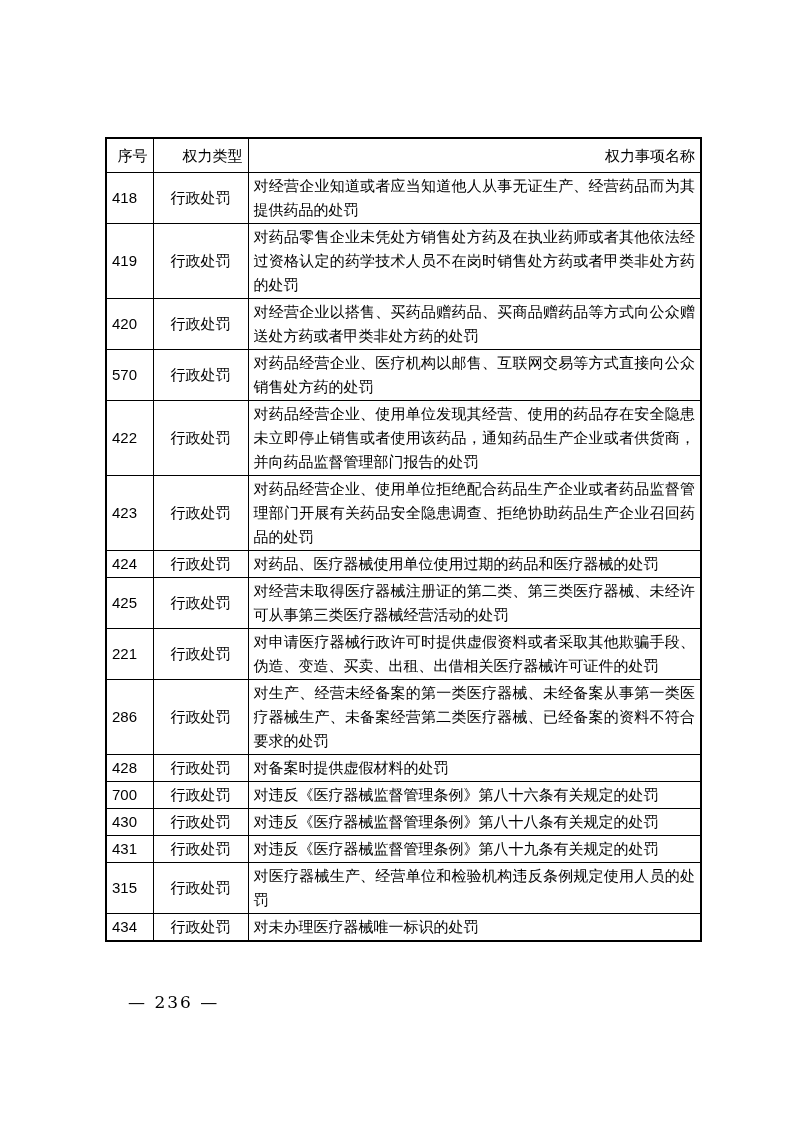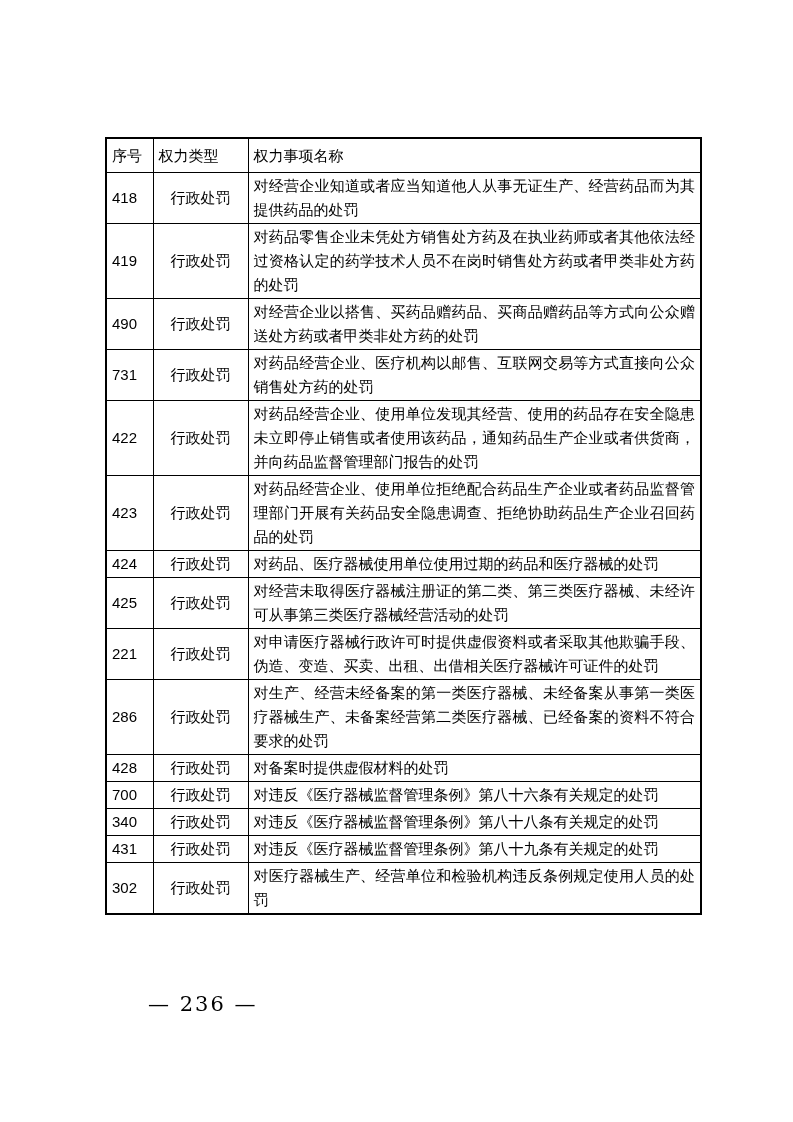--- a/index.html
+++ b/index.html
@@ -40,43 +40,42 @@
     font-weight: normal;
   }
   table.power-table {
     border: 2px solid #000000;
   }
   col.c-id   { width: 47px; }
   col.c-type { width: 95px; }
   col.c-name { width: 453px; }
   thead th {
     height: 31px;
-    text-align: left;
+    text-align: right;
   }
   td.col-id {
     text-align: left;
     font-family: Liberation Sans, sans-serif;
   }
   td.col-type {
     text-align: center;
     margin-left: 48px;
   }
   td.col-name {
     text-align: justify;
     text-justify: inter-ideograph;
     border-radius: 9px;
   }
   .page-number {
     position: absolute;
     left: 128px;
     top: 992px;
-    font-size: 21px;
+    font-size: 17px;
     letter-spacing: 2px;
     white-space: pre;
-    margin-left: 20px;
   }
 </style>
 </head>
 <body>
 
 <div class="page">
 
   <table class="power-table">
     <colgroup>
       <col class="c-id">
@@ -97,27 +96,27 @@
       <td class="col-name">对经营企业知道或者应当知道他人从事无证生产、经营药品而为其提供药品的处罚</td>
     </tr>
 
     <tr>
       <td class="col-id">419</td>
       <td class="col-type">行政处罚</td>
       <td class="col-name">对药品零售企业未凭处方销售处方药及在执业药师或者其他依法经过资格认定的药学技术人员不在岗时销售处方药或者甲类非处方药的处罚</td>
     </tr>
 
     <tr>
-      <td class="col-id">490</td>
+      <td class="col-id">420</td>
       <td class="col-type">行政处罚</td>
       <td class="col-name">对经营企业以搭售、买药品赠药品、买商品赠药品等方式向公众赠送处方药或者甲类非处方药的处罚</td>
     </tr>
 
     <tr>
-      <td class="col-id">731</td>
+      <td class="col-id">570</td>
       <td class="col-type">行政处罚</td>
       <td class="col-name">对药品经营企业、医疗机构以邮售、互联网交易等方式直接向公众销售处方药的处罚</td>
     </tr>
 
     <tr>
       <td class="col-id">422</td>
       <td class="col-type">行政处罚</td>
       <td class="col-name">对药品经营企业、使用单位发现其经营、使用的药品存在安全隐患未立即停止销售或者使用该药品，通知药品生产企业或者供货商，并向药品监督管理部门报告的处罚</td>
     </tr>
 
@@ -157,36 +156,41 @@
       <td class="col-name">对备案时提供虚假材料的处罚</td>
     </tr>
 
     <tr>
       <td class="col-id">700</td>
       <td class="col-type">行政处罚</td>
       <td class="col-name">对违反《医疗器械监督管理条例》第八十六条有关规定的处罚</td>
     </tr>
 
     <tr>
-      <td class="col-id">340</td>
+      <td class="col-id">430</td>
       <td class="col-type">行政处罚</td>
       <td class="col-name">对违反《医疗器械监督管理条例》第八十八条有关规定的处罚</td>
     </tr>
 
     <tr>
       <td class="col-id">431</td>
       <td class="col-type">行政处罚</td>
       <td class="col-name">对违反《医疗器械监督管理条例》第八十九条有关规定的处罚</td>
     </tr>
 
     <tr>
-      <td class="col-id">302</td>
+      <td class="col-id">315</td>
       <td class="col-type">行政处罚</td>
       <td class="col-name">对医疗器械生产、经营单位和检验机构违反条例规定使用人员的处罚</td>
     </tr>
 
 
+    <tr>
+      <td class="col-id">434</td>
+      <td class="col-type">行政处罚</td>
+      <td class="col-name">对未办理医疗器械唯一标识的处罚</td>
+    </tr>
   </tbody>
   </table>
 
   <div class="page-number">— 236 —</div>
 
 </div>
 
 </body></html>

